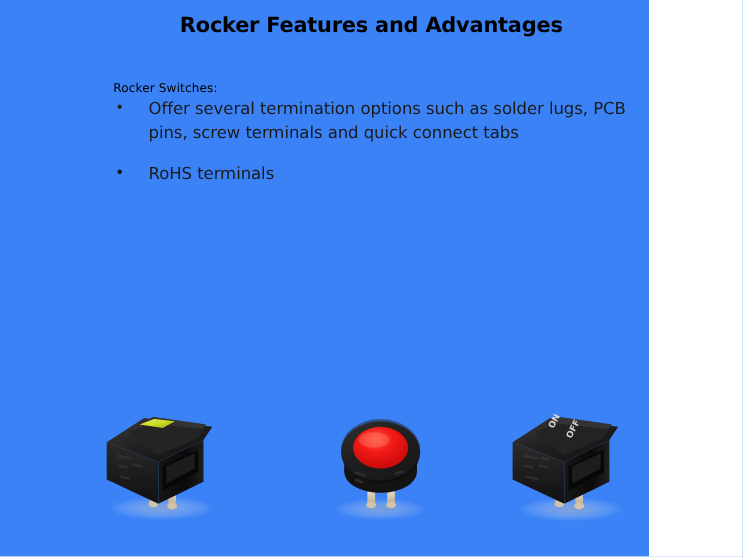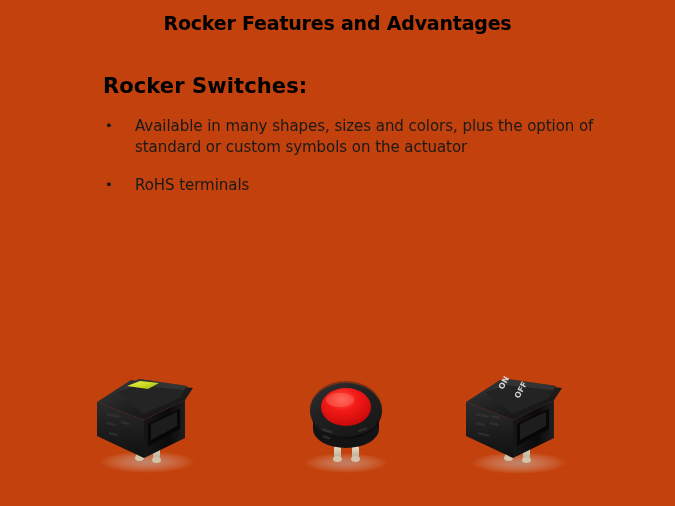--- a/index.html
+++ b/index.html
@@ -10,45 +10,45 @@
   body {
     width: 675px;
     height: 506px;
     overflow: hidden;
     font-family: "DejaVu Sans", "Liberation Sans", sans-serif;
     color: #111111;
     position: relative;
   }
   .slide {
     position: relative;
-    width: 675px;
+    width: 590px;
     height: 506px;
-    background: #c2410c;
+    background: #3b82f6;
   }
   .slide-title {
     position: absolute;
     top: 12px;
     left: 0;
     width: 675px;
     text-align: center;
     font-size: 19px;
     font-weight: bold;
     letter-spacing: -0.2px;
     color: #000000;
     font-family: "DejaVu Sans", "Liberation Sans", sans-serif;
   }
   .body-block {
     position: absolute;
     top: 74px;
     left: 103px;
     width: 500px;
   }
   .subhead {
-    font-size: 21px;
-    font-weight: bold;
+    font-size: 11px;
+    font-weight: normal;
     color: #000000;
     margin: 0 0 2px 0;
     letter-spacing: 0.1px;
   }
   ul.bullets {
     list-style: none;
     margin: 0;
     padding: 0;
   }
   ul.bullets li {
@@ -95,24 +95,24 @@
 
   <div class="slide-title">Rocker Features and Advantages</div>
 
   <div class="body-block">
 
     <div class="subhead">Rocker Switches:</div>
 
     <ul class="bullets">
       <li>
         <span class="bullet-mark">•</span>
+        <span>Offer several termination options such as solder lugs, PCB pins, screw terminals and quick connect tabs</span>
       </li>
       <li>
         <span class="bullet-mark">•</span>
-        <span>Available in many shapes, sizes and colors, plus the option of standard or custom symbols on the actuator</span>
       </li>
       <li>
         <span class="bullet-mark">•</span>
       </li>
       <li>
         <span class="bullet-mark">•</span>
         <span>RoHS terminals</span>
       </li>
     </ul>
 

